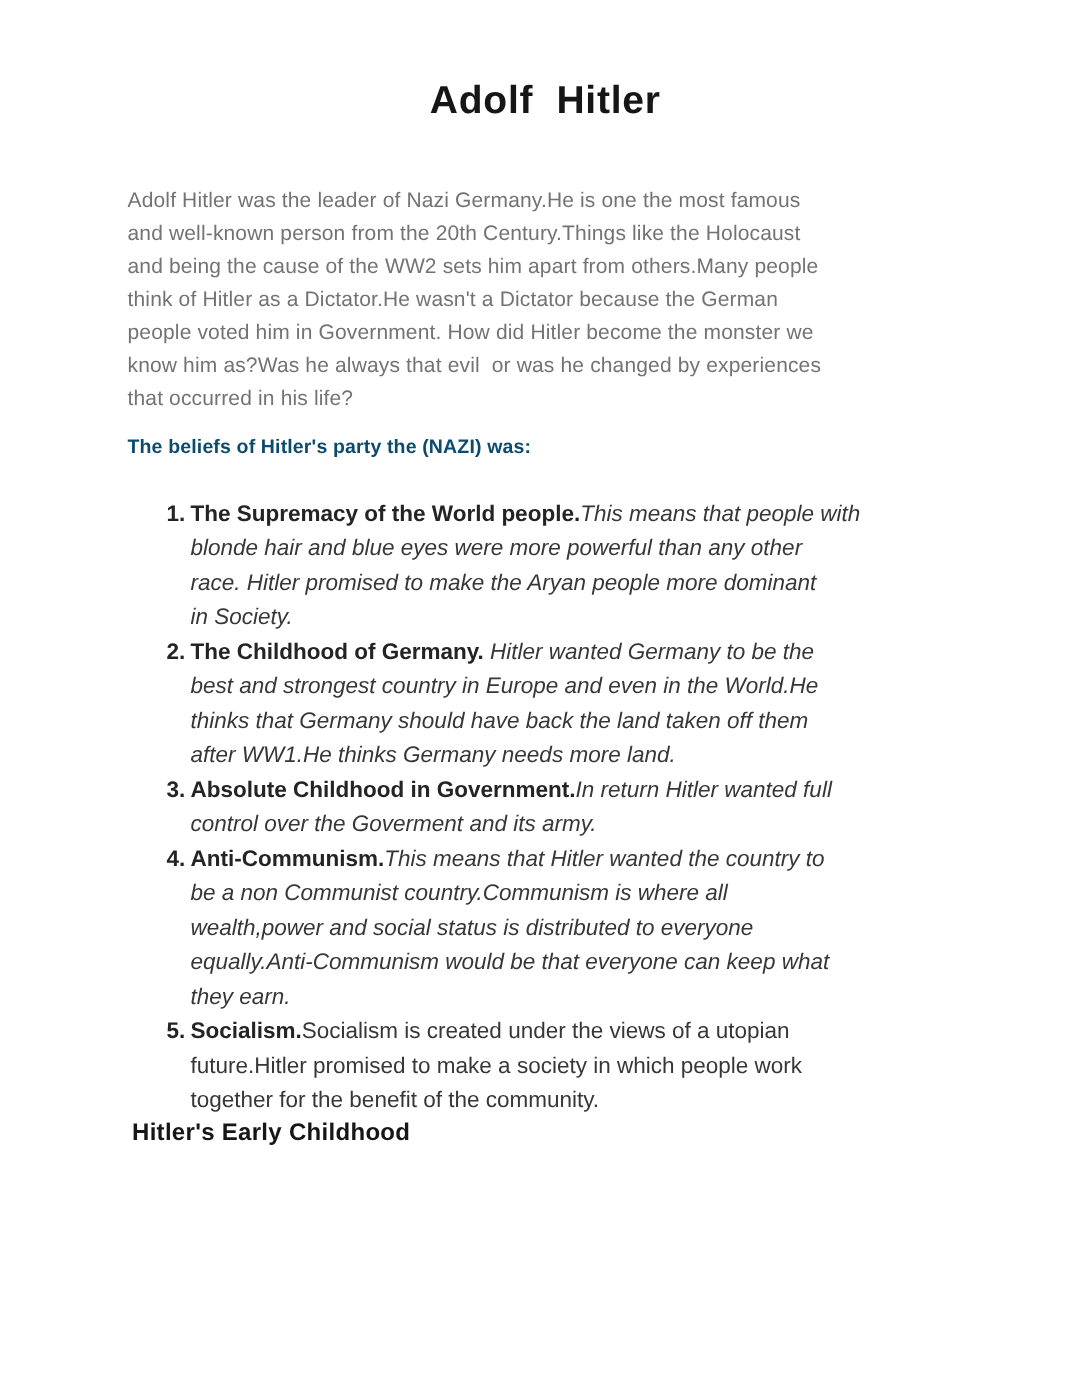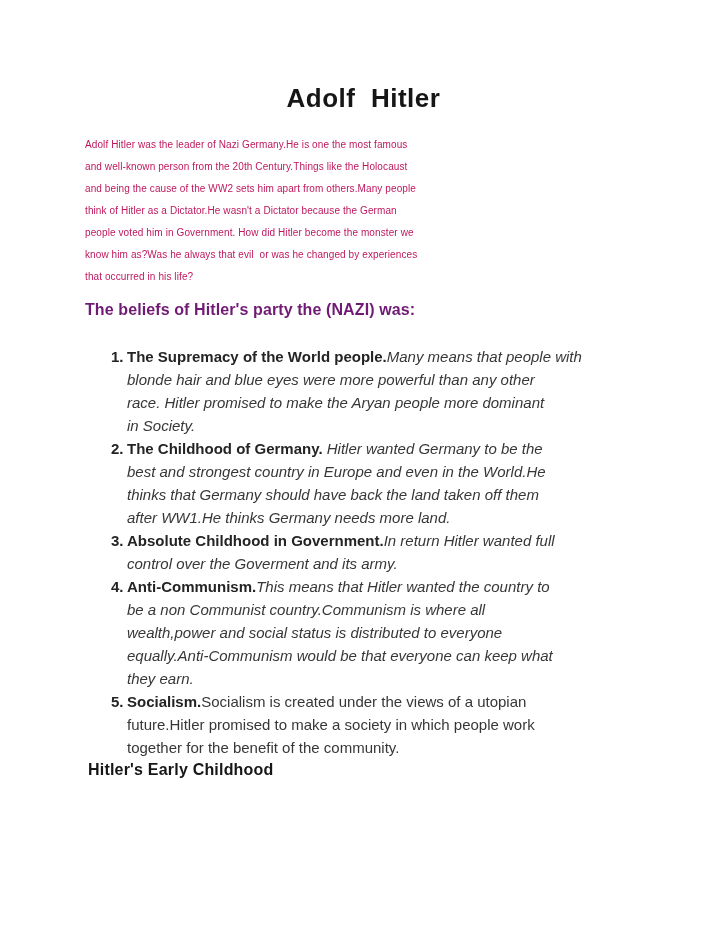--- a/index.html
+++ b/index.html
@@ -11,46 +11,46 @@
     width: 720px;
     height: 931px;
     font-family: "Liberation Sans", sans-serif;
     color: #333333;
     overflow: hidden;
   }
   .page {
     box-sizing: border-box;
     width: 720px;
     height: 931px;
-    padding: 84px 78px 0 85px;
+    padding: 52px 78px 0 85px;
     background: #ffffff;
   }
   .doc-title {
     margin: 0;
     text-align: center;
     font-size: 26px;
     font-weight: bold;
     color: #161616;
     letter-spacing: 0.5px;
     white-space: pre; 
     line-height: 28px;
   }
   .intro {
-    margin-top: 22px;
-    font-size: 10px;
+    margin-top: 42px;
+    font-size: 14px;
     line-height: 22px;
-    color: #be185d;
+    color: #737373;
     white-space: pre-wrap; 
     letter-spacing: 0.1px;
   }
   .beliefs-heading {
     margin-top: 13px;
-    font-size: 16px;
+    font-size: 13px;
     font-weight: bold;
-    color: #701a75;
+    color: #0c4a6e;
     letter-spacing: 0.1px;
   }
   .beliefs-list {
     margin-top: 26px;
   }
   .belief-item {
     display: flex;
     font-size: 15px;
     line-height: 23px;
     color: #373737;
@@ -99,21 +99,21 @@
 people voted him in Government. How did Hitler become the monster we
 know him as?Was he always that evil  or was he changed by experiences
 that occurred in his life?</p>
 
   <div class="beliefs-heading">The beliefs of Hitler's party the (NAZI) was:</div>
 
   <div class="beliefs-list">
 
     <div class="belief-item">
       <span class="belief-num">1.</span>
-      <div class="belief-text"><span class="belief-lead">The Supremacy of the World people.</span><span class="belief-body">Many means that people with
+      <div class="belief-text"><span class="belief-lead">The Supremacy of the World people.</span><span class="belief-body">This means that people with
 blonde hair and blue eyes were more powerful than any other
 race. Hitler promised to make the Aryan people more dominant
 in Society.</span></div>
     </div>
 
     <div class="belief-item">
       <span class="belief-num">2.</span>
       <div class="belief-text"><span class="belief-lead">The Childhood of Germany.</span><span class="belief-body"> Hitler wanted Germany to be the
 best and strongest country in Europe and even in the World.He
 thinks that Germany should have back the land taken off them

